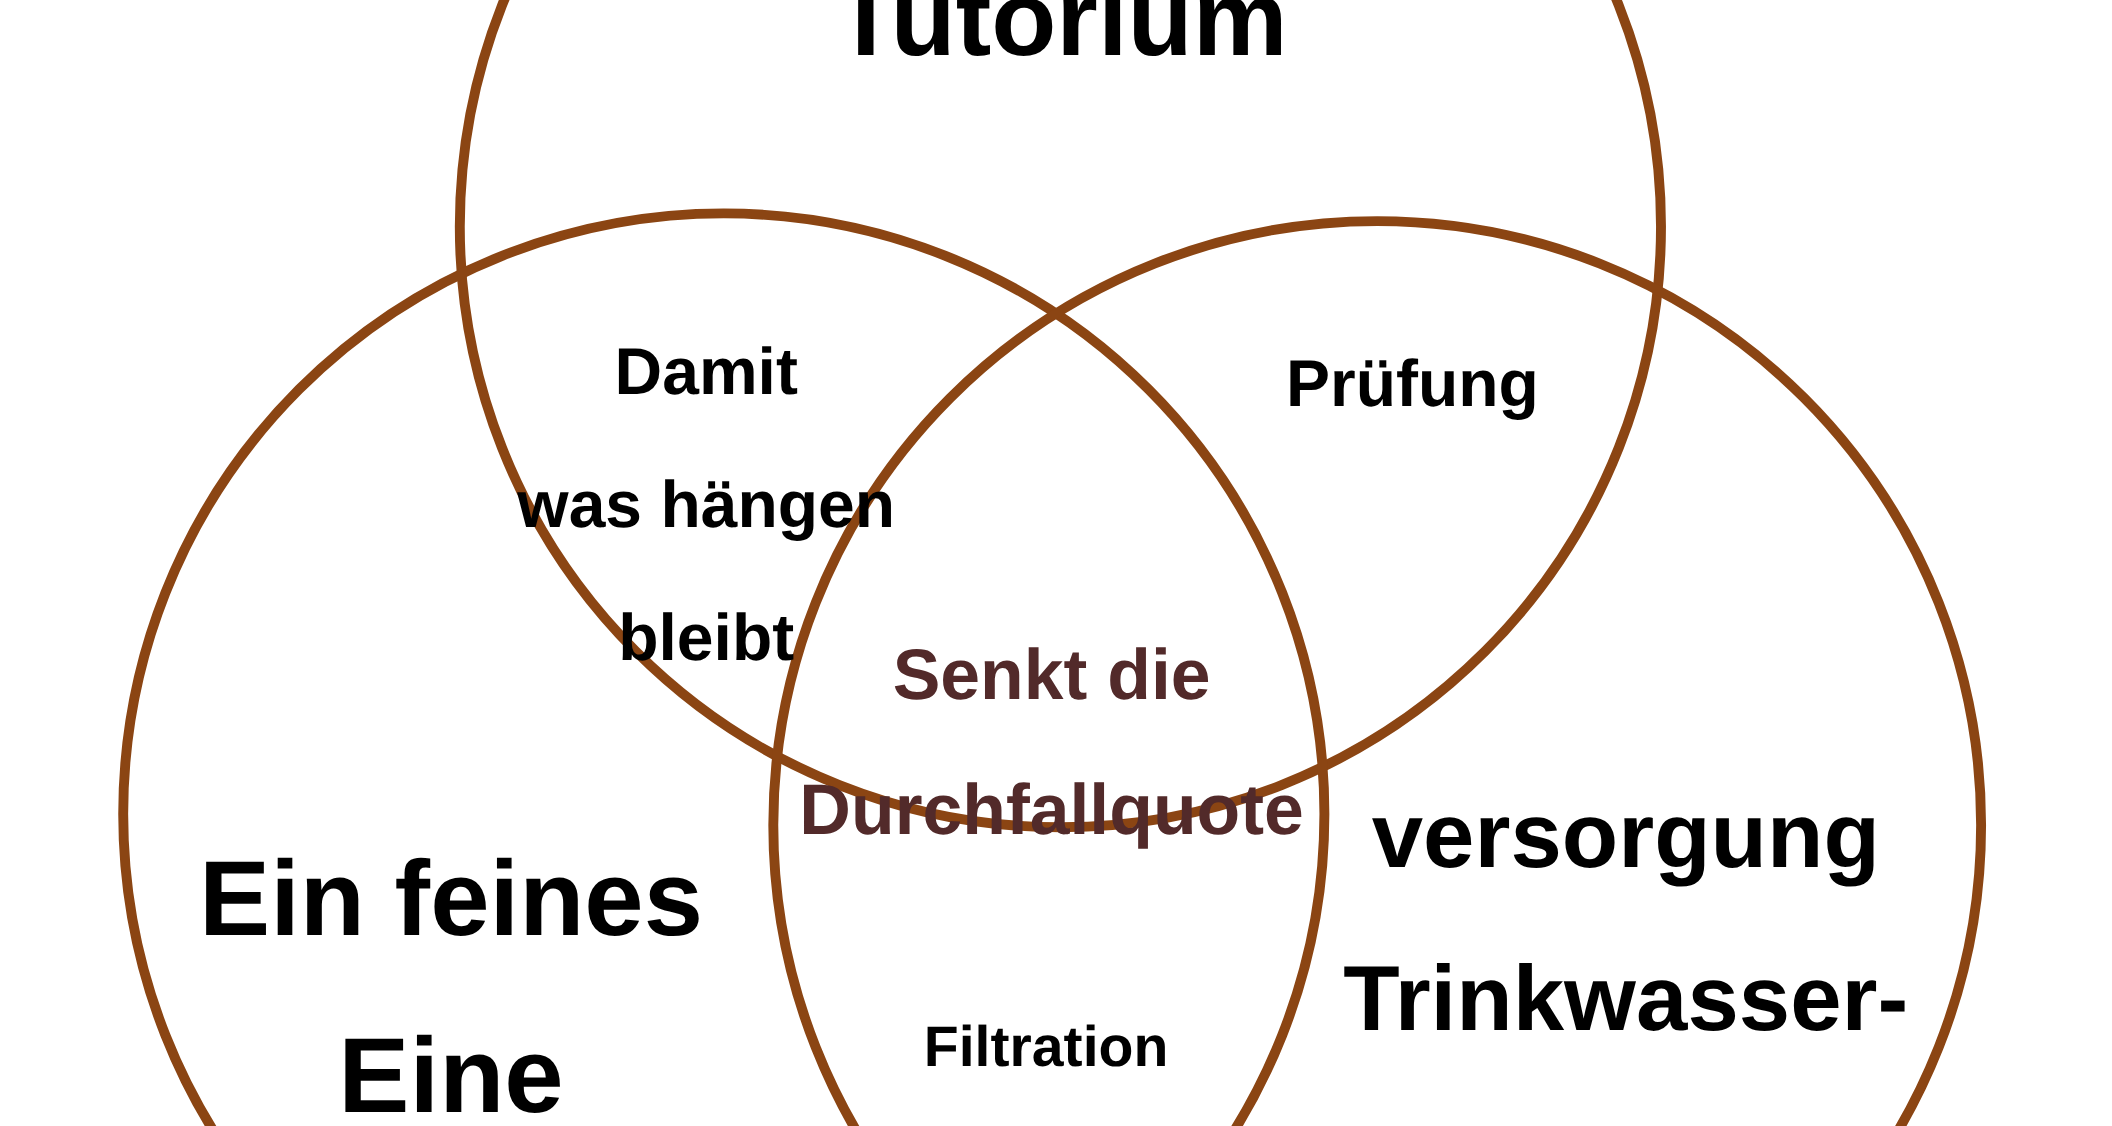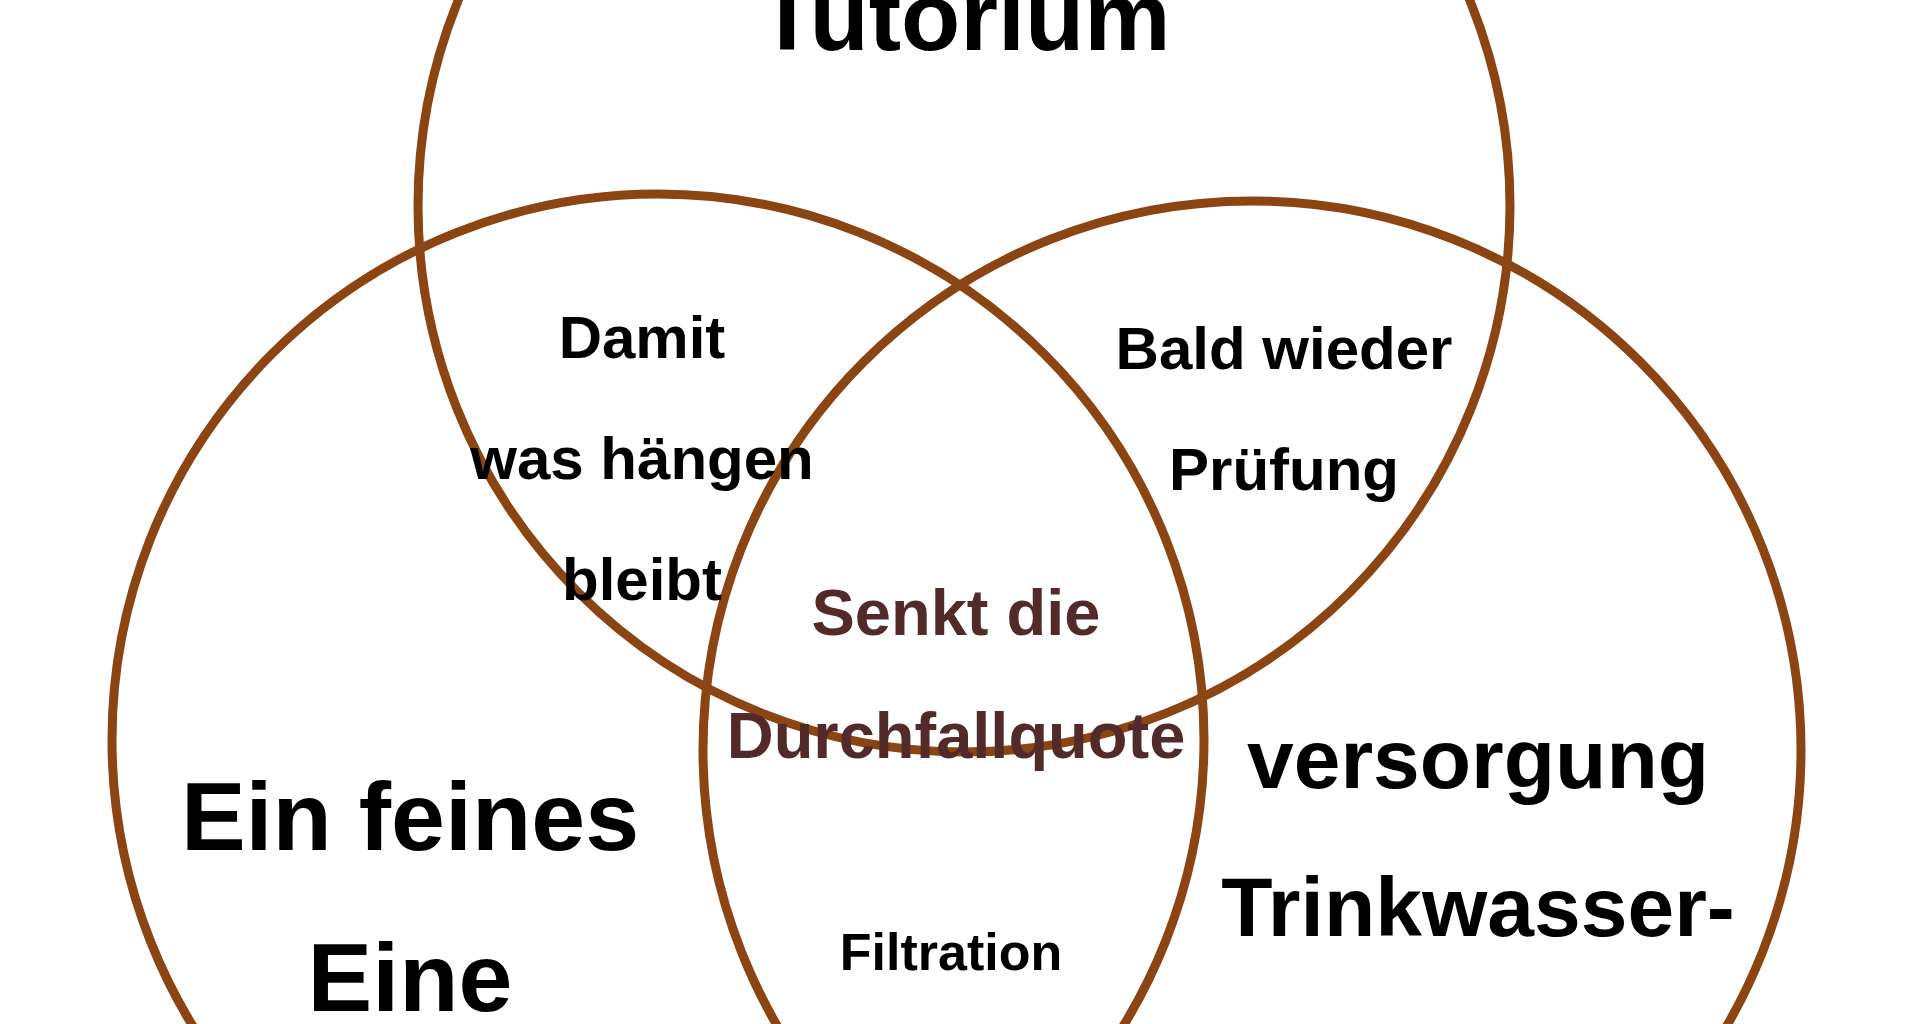--- a/index.html
+++ b/index.html
@@ -72,21 +72,20 @@
   <span class="line">Tutorium</span>
 </div>
 
 <div class="label overlap-label" style="left:642px; top:253px;">
   <span class="line">Damit</span>
   <span class="line">was hängen</span>
   <span class="line">bleibt</span>
 </div>
 
 <div class="label overlap-label" style="left:1284px; top:264px;">
-  <span class="line">Bald wieder</span>
   <span class="line">Prüfung</span>
 </div>
 
 <div class="label center-label" style="left:956px; top:527px; color:#522A2A;">
   <span class="line">Senkt die</span>
   <span class="line">Durchfallquote</span>
 </div>
 
 <div class="label big-label" style="left:410px; top:712px;">
   <span class="line">Ein feines</span>

